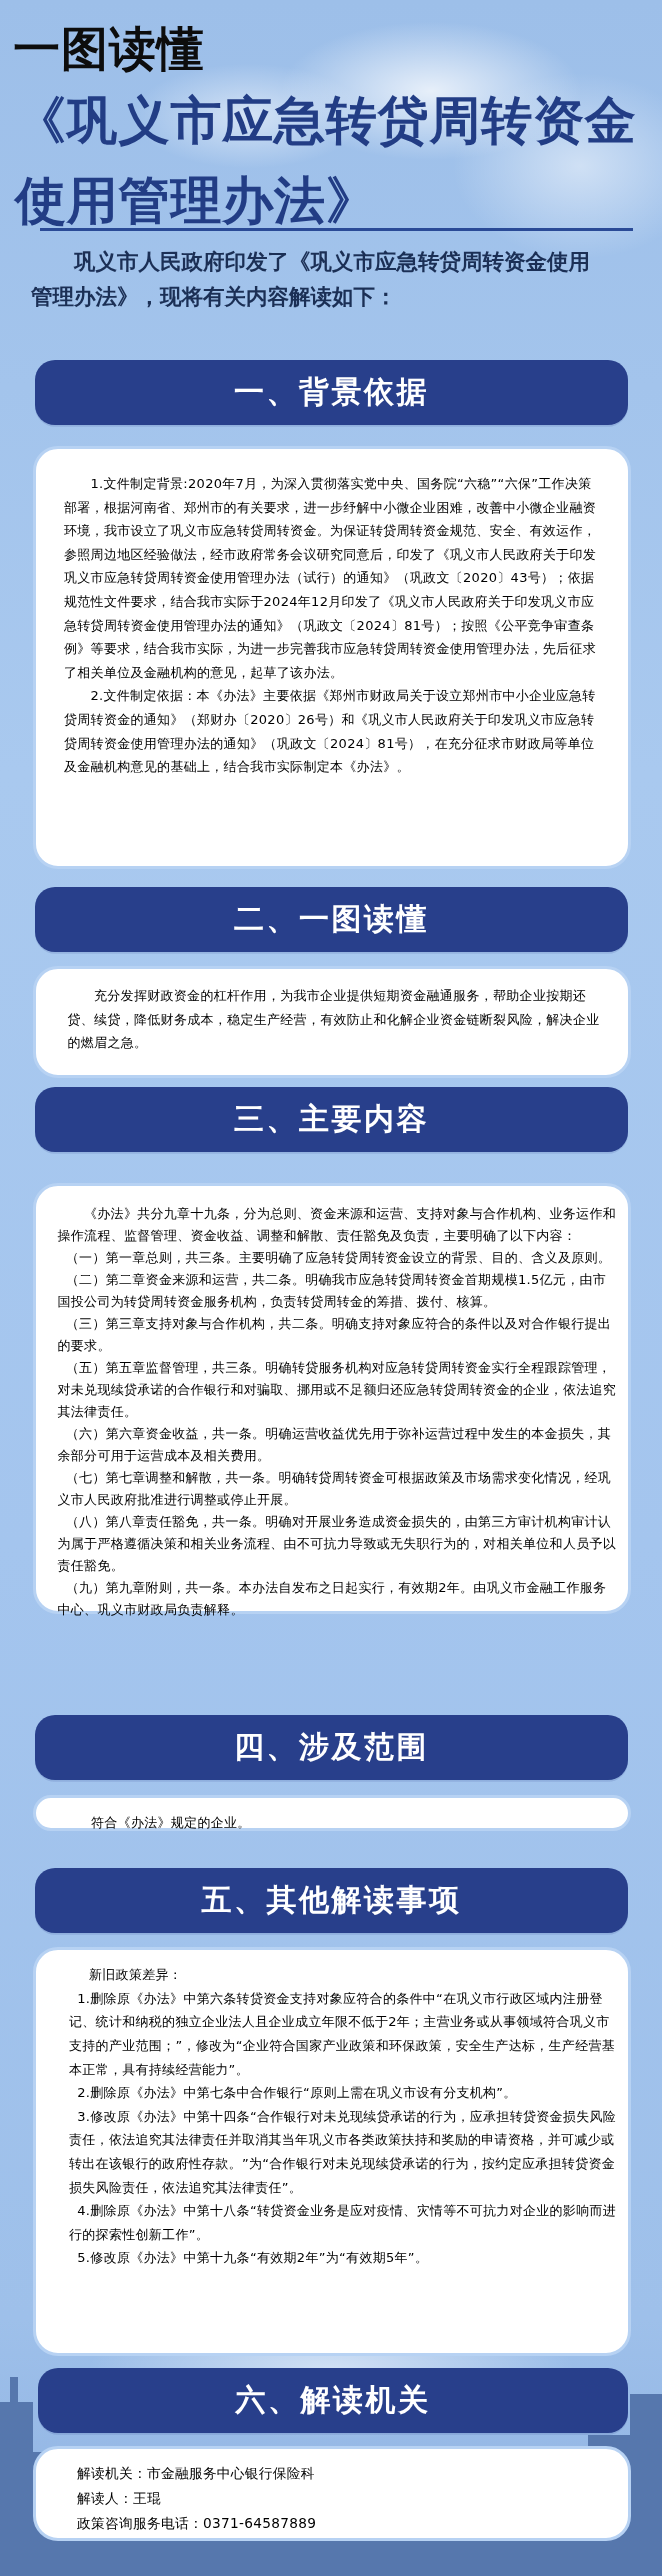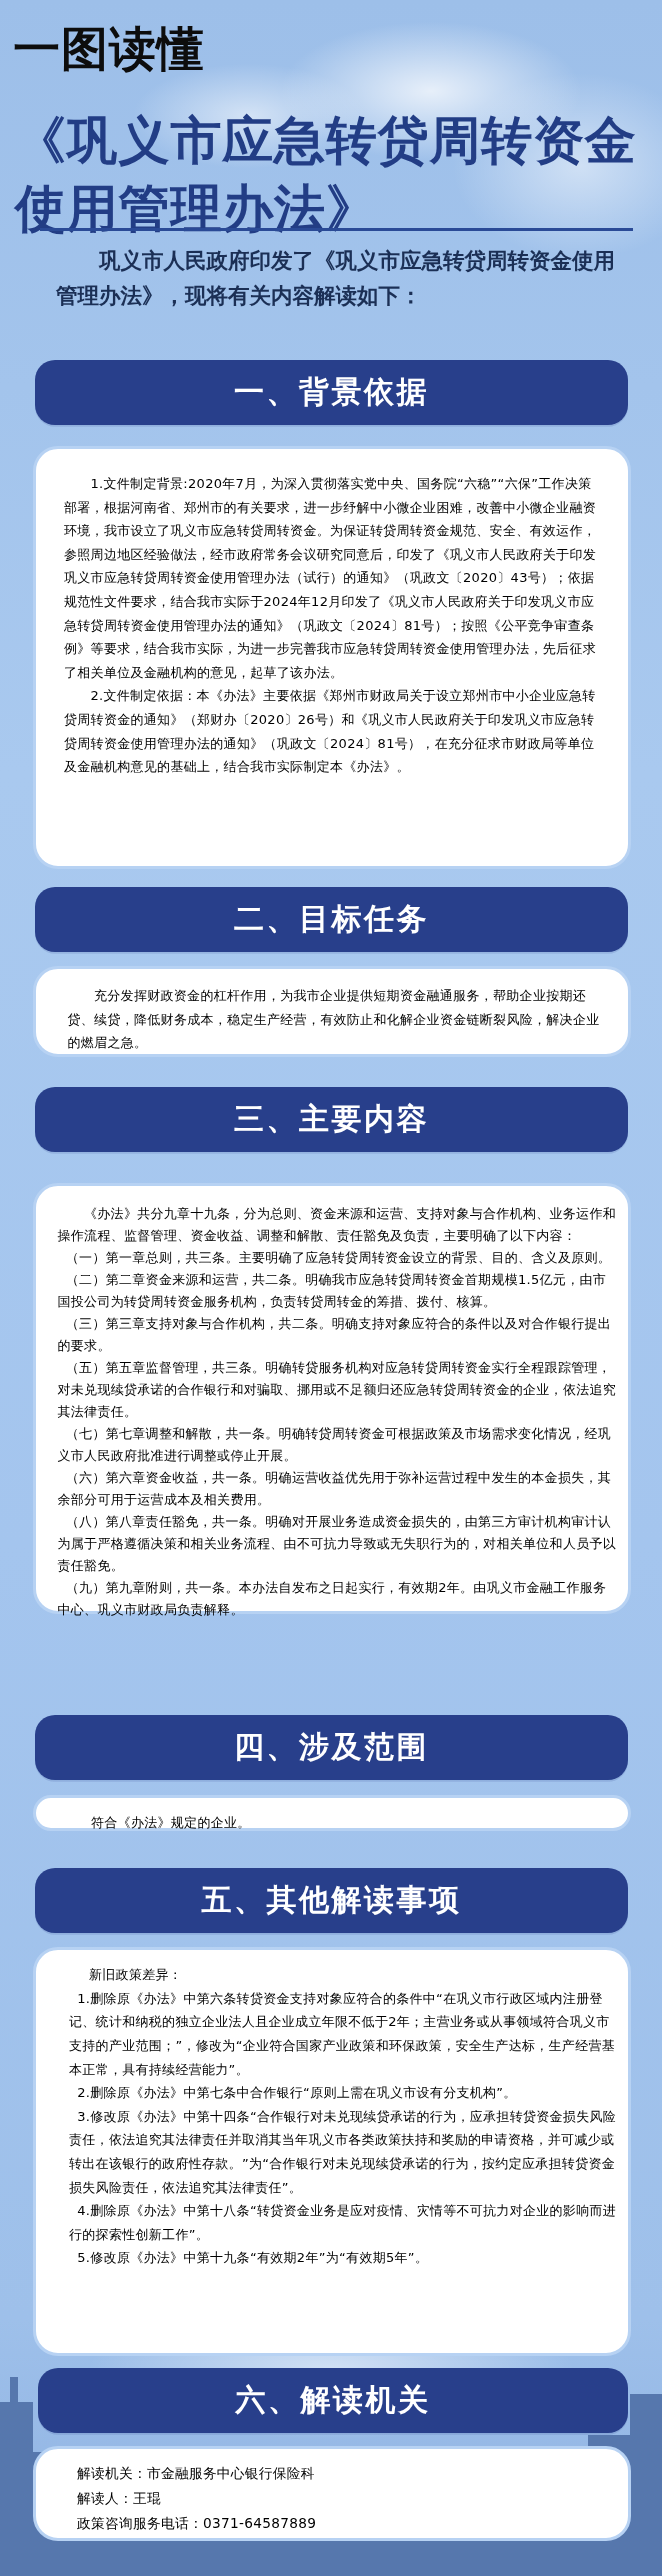--- a/index.html
+++ b/index.html
@@ -26,31 +26,31 @@
   .skyline { position: absolute; left: 0; right: 0; bottom: 0; height: 249px; pointer-events: none; }
   .bld { position: absolute; bottom: 0; background: #5677ad; }
 
   .main-title {
     position: absolute; left: 13.3px; top: 18px;
     font-family: "DejaVu Serif", serif;
     font-weight: bold; font-size: 47px; color: #0d0d0d;
     letter-spacing: 0.8px;
   }
   .doc-title {
-    position: absolute; left: 15px; top: 106px; width: 646px;
+    position: absolute; left: 15px; top: 80px; width: 646px;
     font-family: "DejaVu Serif", serif;
-    font-weight: bold; font-size: 51px; line-height: 68px; color: #223d85;
+    font-weight: bold; font-size: 51px; line-height: 80px; color: #223d85;
     letter-spacing: 0.8px;
   }
   .title-rule {
     position: absolute; left: 40px; top: 228px; width: 593px; height: 2.5px; background: #2a4a96;
   }
   .intro {
-    position: absolute; left: 56px; top: 245px; width: 572px;
-    font-family: Liberation Mono, monospace;
+    position: absolute; left: 31px; top: 245px; width: 572px;
+    font-family: Liberation Sans, sans-serif;
     font-weight: bold; font-size: 21.5px; line-height: 35px; color: #1b2f55;
     text-indent: 43px;
   }
   .sec-header {
     position: absolute; left: 35px; width: 593px; height: 65px;
     background: #283f8b; border-radius: 20px;
     display: flex; align-items: center; justify-content: center;
     color: #ffffff;
     font-family: "DejaVu Serif", serif; font-weight: bold; font-size: 30px; letter-spacing: 2.5px;
     box-shadow: 0 1.7px 0 rgba(40,63,139,0.15);
@@ -91,34 +91,34 @@
   <div class="doc-title">《巩义市应急转贷周转资金使用管理办法》</div>
   <div class="title-rule"></div>
   <div class="intro">巩义市人民政府印发了《巩义市应急转贷周转资金使用管理办法》，现将有关内容解读如下：</div>
 
   <div class="sec-header" style="top:360px;">一、背景依据</div>
   <div class="card" style="top:446px;height:423px;padding:23px 25px 16.6px 28px;">
     <p class="indent">1.文件制定背景:2020年7月，为深入贯彻落实党中央、国务院“六稳”“六保”工作决策部署，根据河南省、郑州市的有关要求，进一步纾解中小微企业困难，改善中小微企业融资环境，我市设立了巩义市应急转贷周转资金。为保证转贷周转资金规范、安全、有效运作，参照周边地区经验做法，经市政府常务会议研究同意后，印发了《巩义市人民政府关于印发巩义市应急转贷周转资金使用管理办法（试行）的通知》（巩政文〔2020〕43号）；依据规范性文件要求，结合我市实际于2024年12月印发了《巩义市人民政府关于印发巩义市应急转贷周转资金使用管理办法的通知》（巩政文〔2024〕81号）；按照《公平竞争审查条例》等要求，结合我市实际，为进一步完善我市应急转贷周转资金使用管理办法，先后征求了相关单位及金融机构的意见，起草了该办法。</p>
     <p class="indent">2.文件制定依据：本《办法》主要依据《郑州市财政局关于设立郑州市中小企业应急转贷周转资金的通知》（郑财办〔2020〕26号）和《巩义市人民政府关于印发巩义市应急转贷周转资金使用管理办法的通知》（巩政文〔2024〕81号），在充分征求市财政局等单位及金融机构意见的基础上，结合我市实际制定本《办法》。</p>
   </div>
 
-  <div class="sec-header" style="top:887px;">二、目标任务</div>
-  <div class="card" style="top:966px;height:91px;padding:15px 25px 11.6px 31.5px;">
+  <div class="sec-header" style="top:887px;">二、一图读懂</div>
+  <div class="card" style="top:966px;height:112px;padding:15px 25px 11.6px 31.5px;">
     <p class="indent">充分发挥财政资金的杠杆作用，为我市企业提供短期资金融通服务，帮助企业按期还贷、续贷，降低财务成本，稳定生产经营，有效防止和化解企业资金链断裂风险，解决企业的燃眉之急。</p>
   </div>
 
   <div class="sec-header" style="top:1087px;">三、主要内容</div>
   <div class="card" style="top:1183px;height:431px;padding:16.6px 11.6px 13.3px 21.5px;line-height:22px;">
     <p class="indent">《办法》共分九章十九条，分为总则、资金来源和运营、支持对象与合作机构、业务运作和操作流程、监督管理、资金收益、调整和解散、责任豁免及负责，主要明确了以下内容：</p>
     <p class="hang">（一）第一章总则，共三条。主要明确了应急转贷周转资金设立的背景、目的、含义及原则。</p>
     <p class="hang">（二）第二章资金来源和运营，共二条。明确我市应急转贷周转资金首期规模1.5亿元，由市国投公司为转贷周转资金服务机构，负责转贷周转金的筹措、拨付、核算。</p>
     <p class="hang">（三）第三章支持对象与合作机构，共二条。明确支持对象应符合的条件以及对合作银行提出的要求。</p>
     <p class="hang">（五）第五章监督管理，共三条。明确转贷服务机构对应急转贷周转资金实行全程跟踪管理，对未兑现续贷承诺的合作银行和对骗取、挪用或不足额归还应急转贷周转资金的企业，依法追究其法律责任。</p>
+    <p class="hang">（六）第六章资金收益，共一条。明确运营收益优先用于弥补运营过程中发生的本金损失，其余部分可用于运营成本及相关费用。</p>
     <p class="hang">（七）第七章调整和解散，共一条。明确转贷周转资金可根据政策及市场需求变化情况，经巩义市人民政府批准进行调整或停止开展。</p>
-    <p class="hang">（六）第六章资金收益，共一条。明确运营收益优先用于弥补运营过程中发生的本金损失，其余部分可用于运营成本及相关费用。</p>
     <p class="hang">（八）第八章责任豁免，共一条。明确对开展业务造成资金损失的，由第三方审计机构审计认为属于严格遵循决策和相关业务流程、由不可抗力导致或无失职行为的，对相关单位和人员予以责任豁免。</p>
     <p class="hang">（九）第九章附则，共一条。本办法自发布之日起实行，有效期2年。由巩义市金融工作服务中心、巩义市财政局负责解释。</p>
   </div>
 
   <div class="sec-header" style="top:1715px;border-radius:20px;">四、涉及范围</div>
   <div class="card" style="top:1795px;height:36px;padding:13.3px 25px 8.3px 55px;">
     <p>符合《办法》规定的企业。</p>
   </div>
 
   <div class="sec-header" style="top:1868px;">五、其他解读事项</div>

